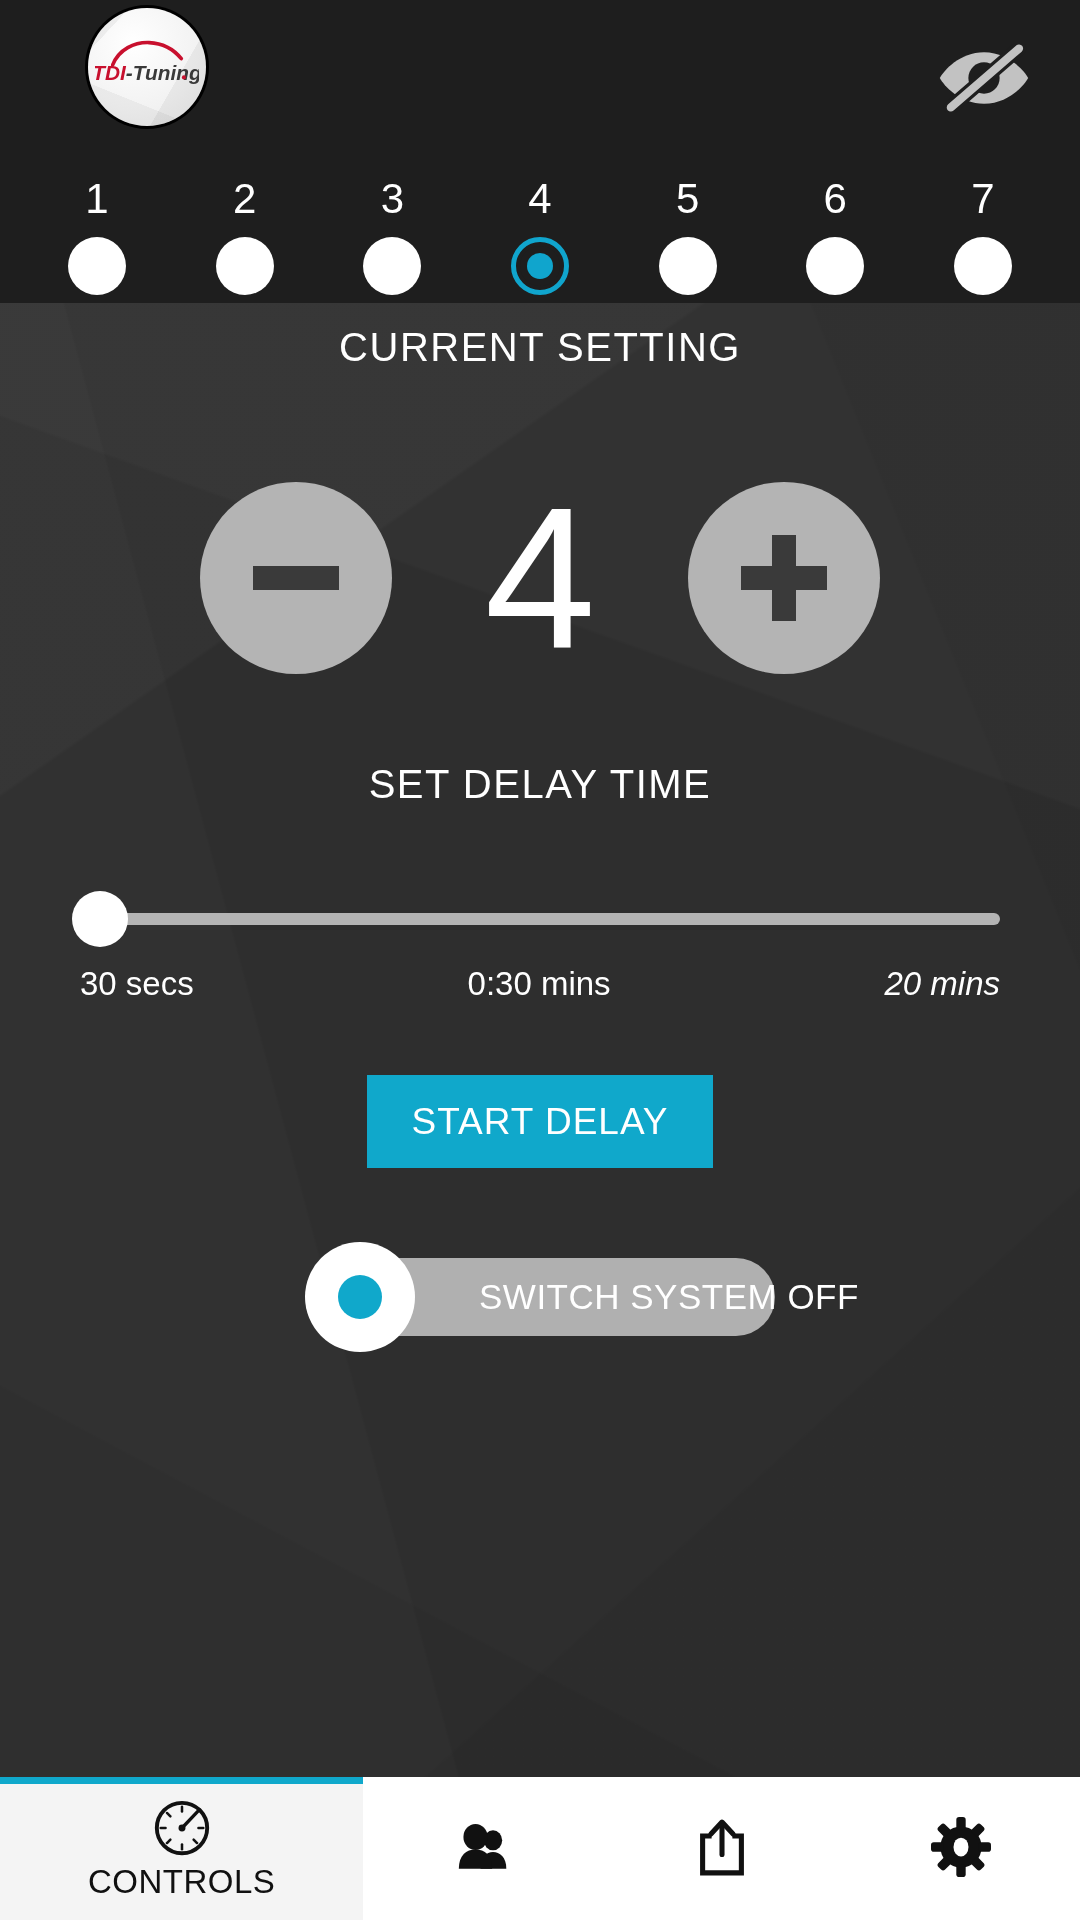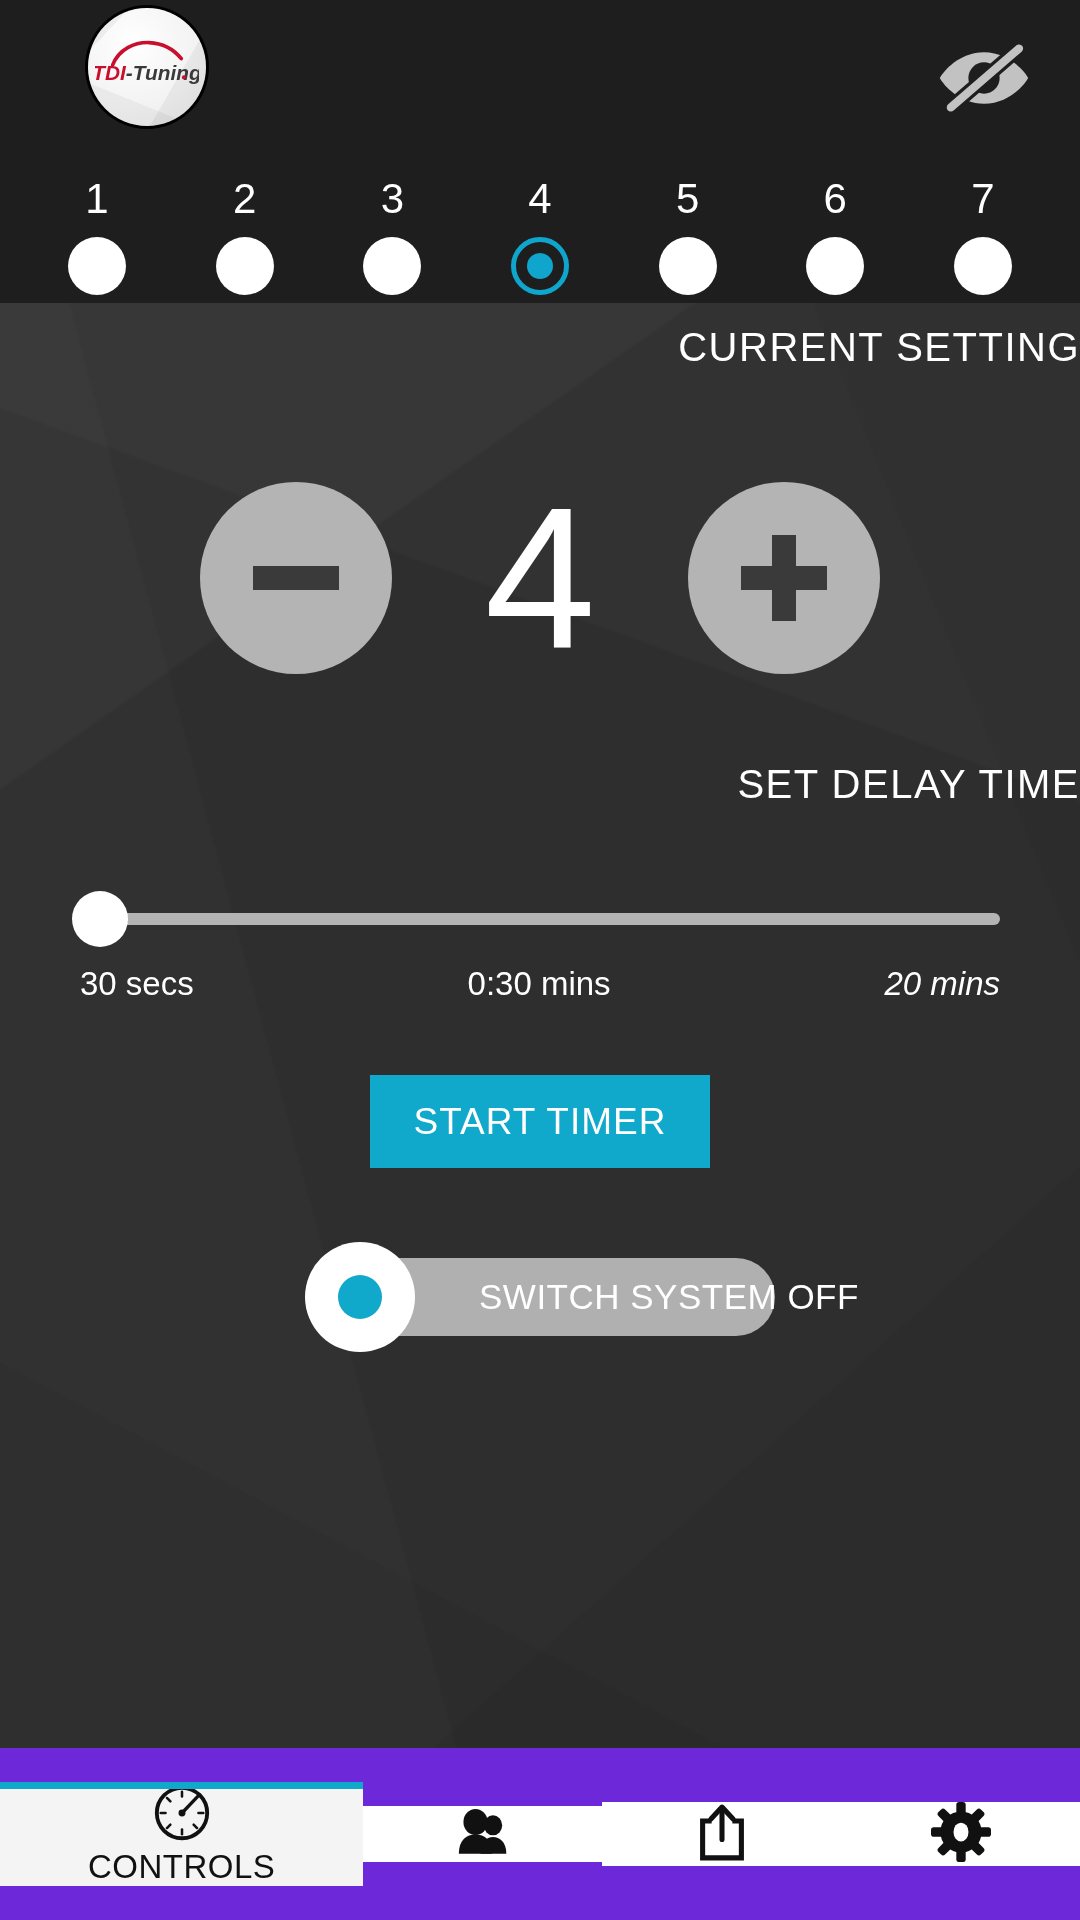--- a/index.html
+++ b/index.html
@@ -107,21 +107,21 @@
       linear-gradient(28deg, rgba(0,0,0,.05) 0 19%, rgba(255,255,255,0) 19.2% 37%),
       linear-gradient(200deg, rgba(255,255,255,.018) 0 27%, rgba(0,0,0,0) 27.2% 52%),
       linear-gradient(318deg, rgba(0,0,0,.045) 0 24%, rgba(255,255,255,0) 24.2% 46%),
       linear-gradient(75deg, rgba(255,255,255,.015) 0 31%, rgba(0,0,0,0) 31.2% 58%),
       linear-gradient(248deg, rgba(0,0,0,.04) 0 16%, rgba(255,255,255,0) 16.2% 35%);
     pointer-events:none;
   }
   .content > * { position:relative; z-index:1; }
 
   .label-lg {
-    text-align:right;
+    text-align:center;
     color:#ffffff;
     font-size:40px;
     font-weight:300;
     letter-spacing:1.5px;
   }
   #current-setting-label { margin-top:22px; }
 
   
   .stepper {
     margin-top:108px;
@@ -252,25 +252,24 @@
   .switch-knob i {
     width:44px; height:44px;
     border-radius:50%;
     background:#10a8cb;
     display:block;
   }
 
   
   .tabbar {
     flex:0 0 auto;
-    height:172px;
+    height:143px;
     display:flex;
-    background:#6d28d9;
+    background:#fca5a5;
     border-top:none;
-    align-items:center;
   }
   .tab {
     flex:1 1 0;
     background:#ffffff;
     display:flex; flex-direction:column;
     align-items:center; justify-content:center;
     gap:4px;
     position:relative;
   }
   .tab.active {
@@ -392,21 +391,21 @@
         <div class="track-thumb"></div>
       </div>
       <div class="slider-labels">
         <span>30 secs</span>
         <span>0:30 mins</span>
         <span>20 mins</span>
       </div>
     </div>
 
     <div class="timer-row">
-      <button class="timer-btn">START TIMER</button>
+      <button class="timer-btn">START DELAY</button>
     </div>
 
     <div class="switch-row">
       <div class="switch">
         <div class="switch-track">
           <span>SWITCH SYSTEM OFF</span>
         </div>
         <div class="switch-knob">
           <i></i>
         </div>

